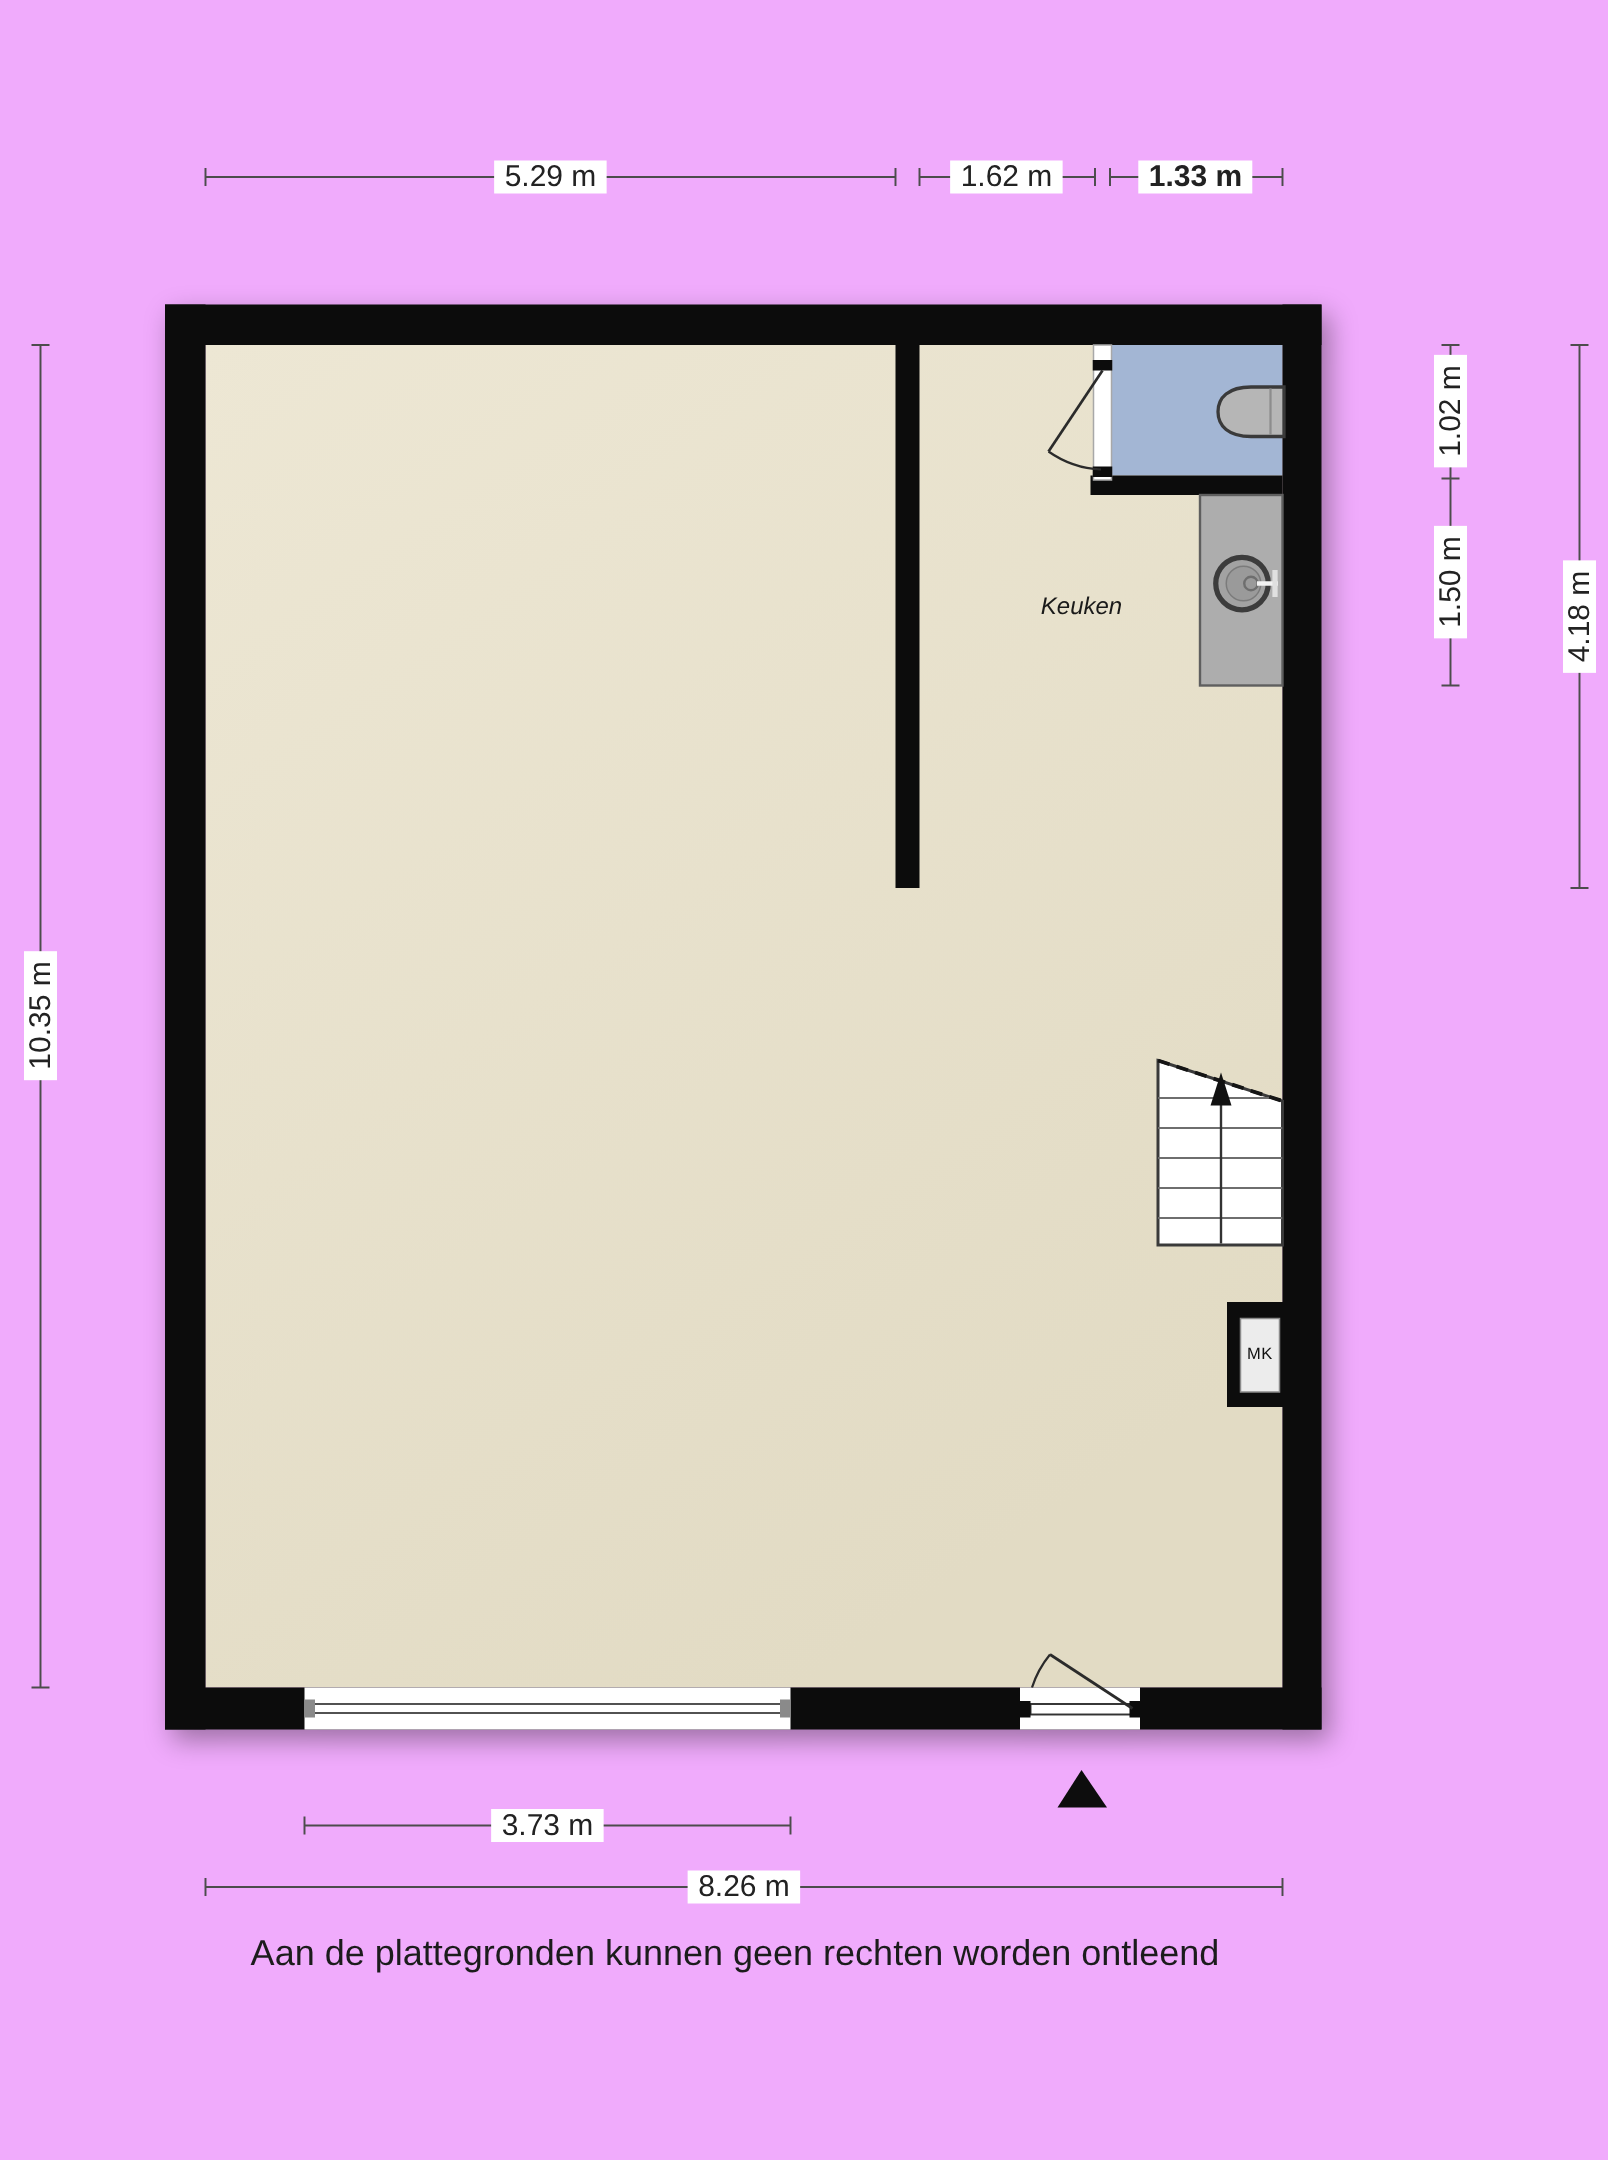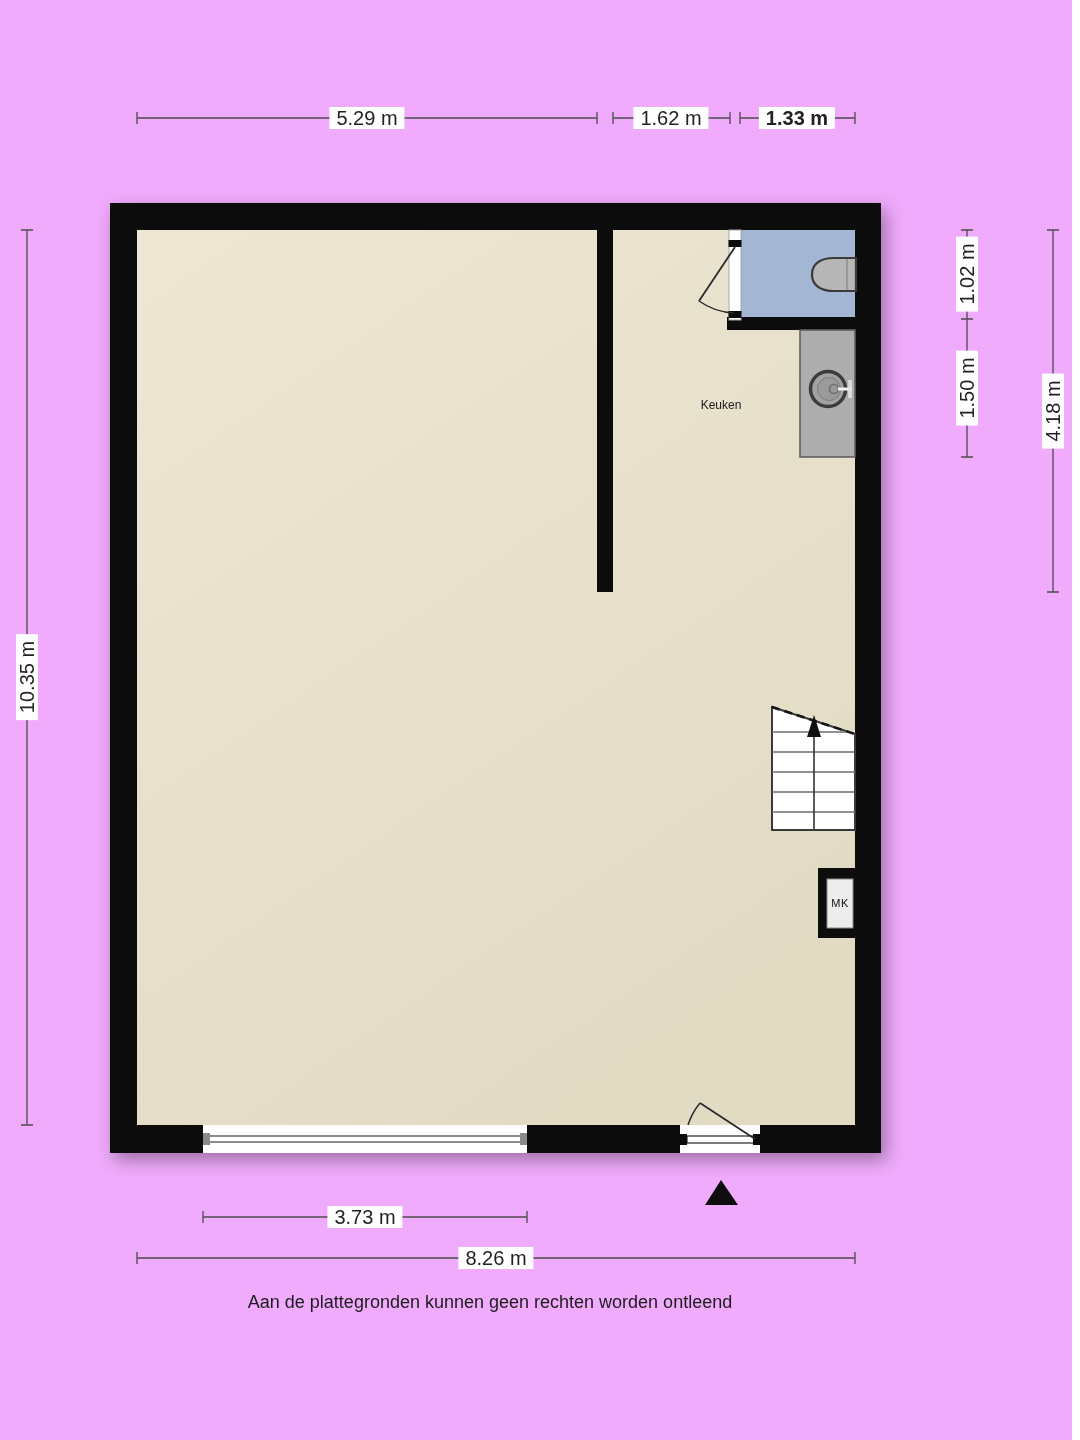--- a/index.html
+++ b/index.html
@@ -17,27 +17,27 @@
     color:#222222;
     white-space:nowrap;
   }
   .dim {
     font-size:20px;
     background:#ffffff;
     padding:0 7px;
     line-height:22px;
   }
   .dim.v { transform:translate(-50%,-50%) rotate(-90deg); }
-  .room-lbl { font-size:12px; color:#1a1a1a; background:transparent; }
+  .room-lbl { font-size:16px; color:#1a1a1a; background:transparent;font-style:italic; }
   .mk-lbl { font-size:11px; color:#111111; background:transparent; letter-spacing:0.5px; }
   .footer {
     position:absolute;
     left:90px; top:1292px; width:800px;
     text-align:center;
-    font-size:18px; line-height:21px;
+    font-size:24px; line-height:21px;
     color:#1c1c1c;
   }
 </style>
 </head>
 <body>
 
 <div class="stage">
 
   <svg class="plan-svg" width="1080" height="1440" viewBox="0 0 1080 1440">
     <defs>

